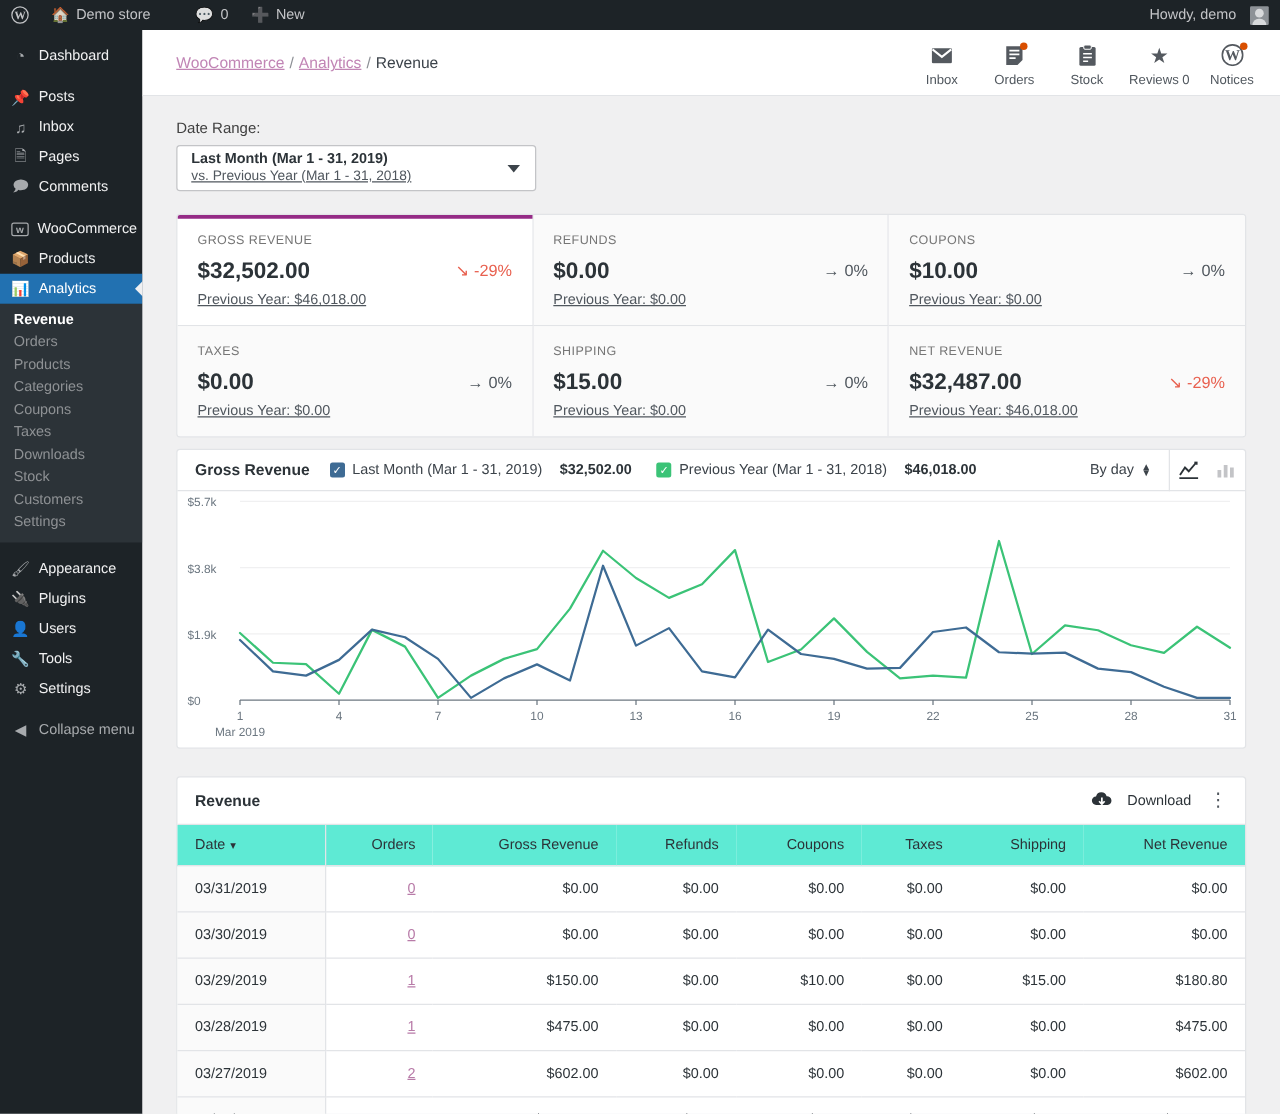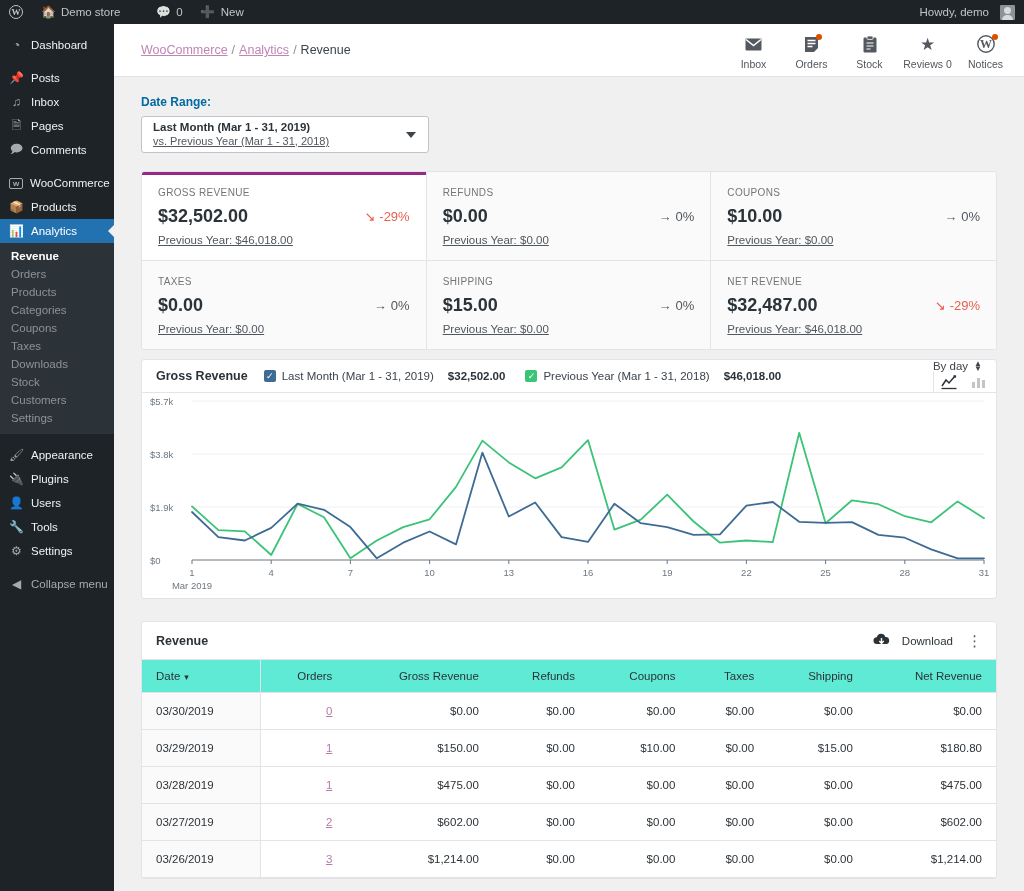--- a/index.html
+++ b/index.html
@@ -76,21 +76,21 @@
   .breadcrumb .sep { color: #8c8f94; }
   .hdr-right { margin-left: auto; display: flex; align-items: flex-start; padding-right: 10px; gap: 1px; }
   .hdr-btn {
     width: 57px; display: flex; flex-direction: column; align-items: center;
     gap: 4px; padding-top: 4px; color: #50575e; font-size: 10.5px;
   }
   .hdr-ico { position: relative; height: 19px; display: flex; align-items: center; justify-content: center; color: #54595f; }
   .dot-badge { position: absolute; top: -1px; right: -3px; width: 6px; height: 6px; border-radius: 50%; background: #d94f00; }
 
   .page-body { padding: 18px 27px 0 27px; }
-  .dr-label { font-size: 12px; color: #0369a1; margin-bottom: 7px; font-weight: bold; }
+  .dr-label { font-size: 12px; color: #404040; margin-bottom: 7px; }
   .dr-box {
     width: 288px; height: 37px; background: #fff;
     border: 1px solid #c3c4c7; border-radius: 3px;
     display: flex; align-items: center; padding: 0 11px;
     position: relative;
   }
   .dr-main { font-size: 11.5px; font-weight: bold; color: #2c3338; line-height: 1.25; }
   .dr-sub { font-size: 11px; color: #50575e; line-height: 1.25; text-decoration: underline; }
   .caret { position: absolute; right: 12px; width: 0; height: 0; border-left: 5px solid transparent; border-right: 5px solid transparent; border-top: 6px solid #3c434a; }
 
@@ -124,21 +124,21 @@
   .card {
     background: #fff; border: 1px solid #e2e4e7; border-radius: 3px;
     margin-top: 9px;
   }
   .chart-head { height: 33px; display: flex; align-items: center; padding: 0 0 0 14px; border-bottom: 1px solid #e2e4e7; }
   .chart-title { font-size: 12.5px; font-weight: bold; color: #2c3338; margin-right: 16px; }
   .legend-item { display: flex; align-items: center; gap: 6px; margin-right: 20px; }
   .lchk { width: 12px; height: 12px; border-radius: 2px; display: flex; align-items: center; justify-content: center; color: #fff; font-size: 9px; line-height: 1; }
   .lname { font-size: 11.5px; color: #3c434a; }
   .lval { font-size: 11.5px; font-weight: bold; color: #2c3338; margin-left: 8px; }
-  .chart-tools { margin-left: auto; display: flex; align-items: flex-start; height: 33px; flex-direction: column; }
+  .chart-tools { margin-left: auto; display: flex; align-items: center; height: 33px; }
   .byday { display: flex; align-items: center; gap: 6px; font-size: 11.5px; color: #3c434a; padding-right: 14px; }
   .updown { display: flex; flex-direction: column; line-height: 5px; font-size: 8px; color: #3c434a; }
   .chart-type-btns { display: flex; border-left: 1px solid #e2e4e7; height: 33px; align-items: center; }
   .ctbtn { width: 30px; display: flex; justify-content: center; align-items: center; }
   .plotwrap { height: 205px; position: relative; }
   .plotwrap svg { display: block; }
 
   
   .tbl-head { height: 38px; display: flex; align-items: center; padding: 0 0 0 14px; border-bottom: 1px solid #e2e4e7; }
   .tbl-title { font-size: 12.5px; font-weight: bold; color: #2c3338; }
@@ -529,20 +529,30 @@
             <th>Gross Revenue</th>
             <th>Refunds</th>
             <th>Coupons</th>
             <th>Taxes</th>
             <th>Shipping</th>
             <th>Net Revenue</th>
           </tr>
         </thead>
         <tbody id="tbody">
             <tr>
+              <td class="left col-date">03/31/2019</td>
+              <td class=""><a href="#">0</a></td>
+              <td class="">$0.00</td>
+              <td class="">$0.00</td>
+              <td class="">$0.00</td>
+              <td class="">$0.00</td>
+              <td class="">$0.00</td>
+              <td class="">$0.00</td>
+            </tr>
+            <tr>
               <td class="left col-date">03/30/2019</td>
               <td class=""><a href="#">0</a></td>
               <td class="">$0.00</td>
               <td class="">$0.00</td>
               <td class="">$0.00</td>
               <td class="">$0.00</td>
               <td class="">$0.00</td>
               <td class="">$0.00</td>
             </tr>
             <tr>

